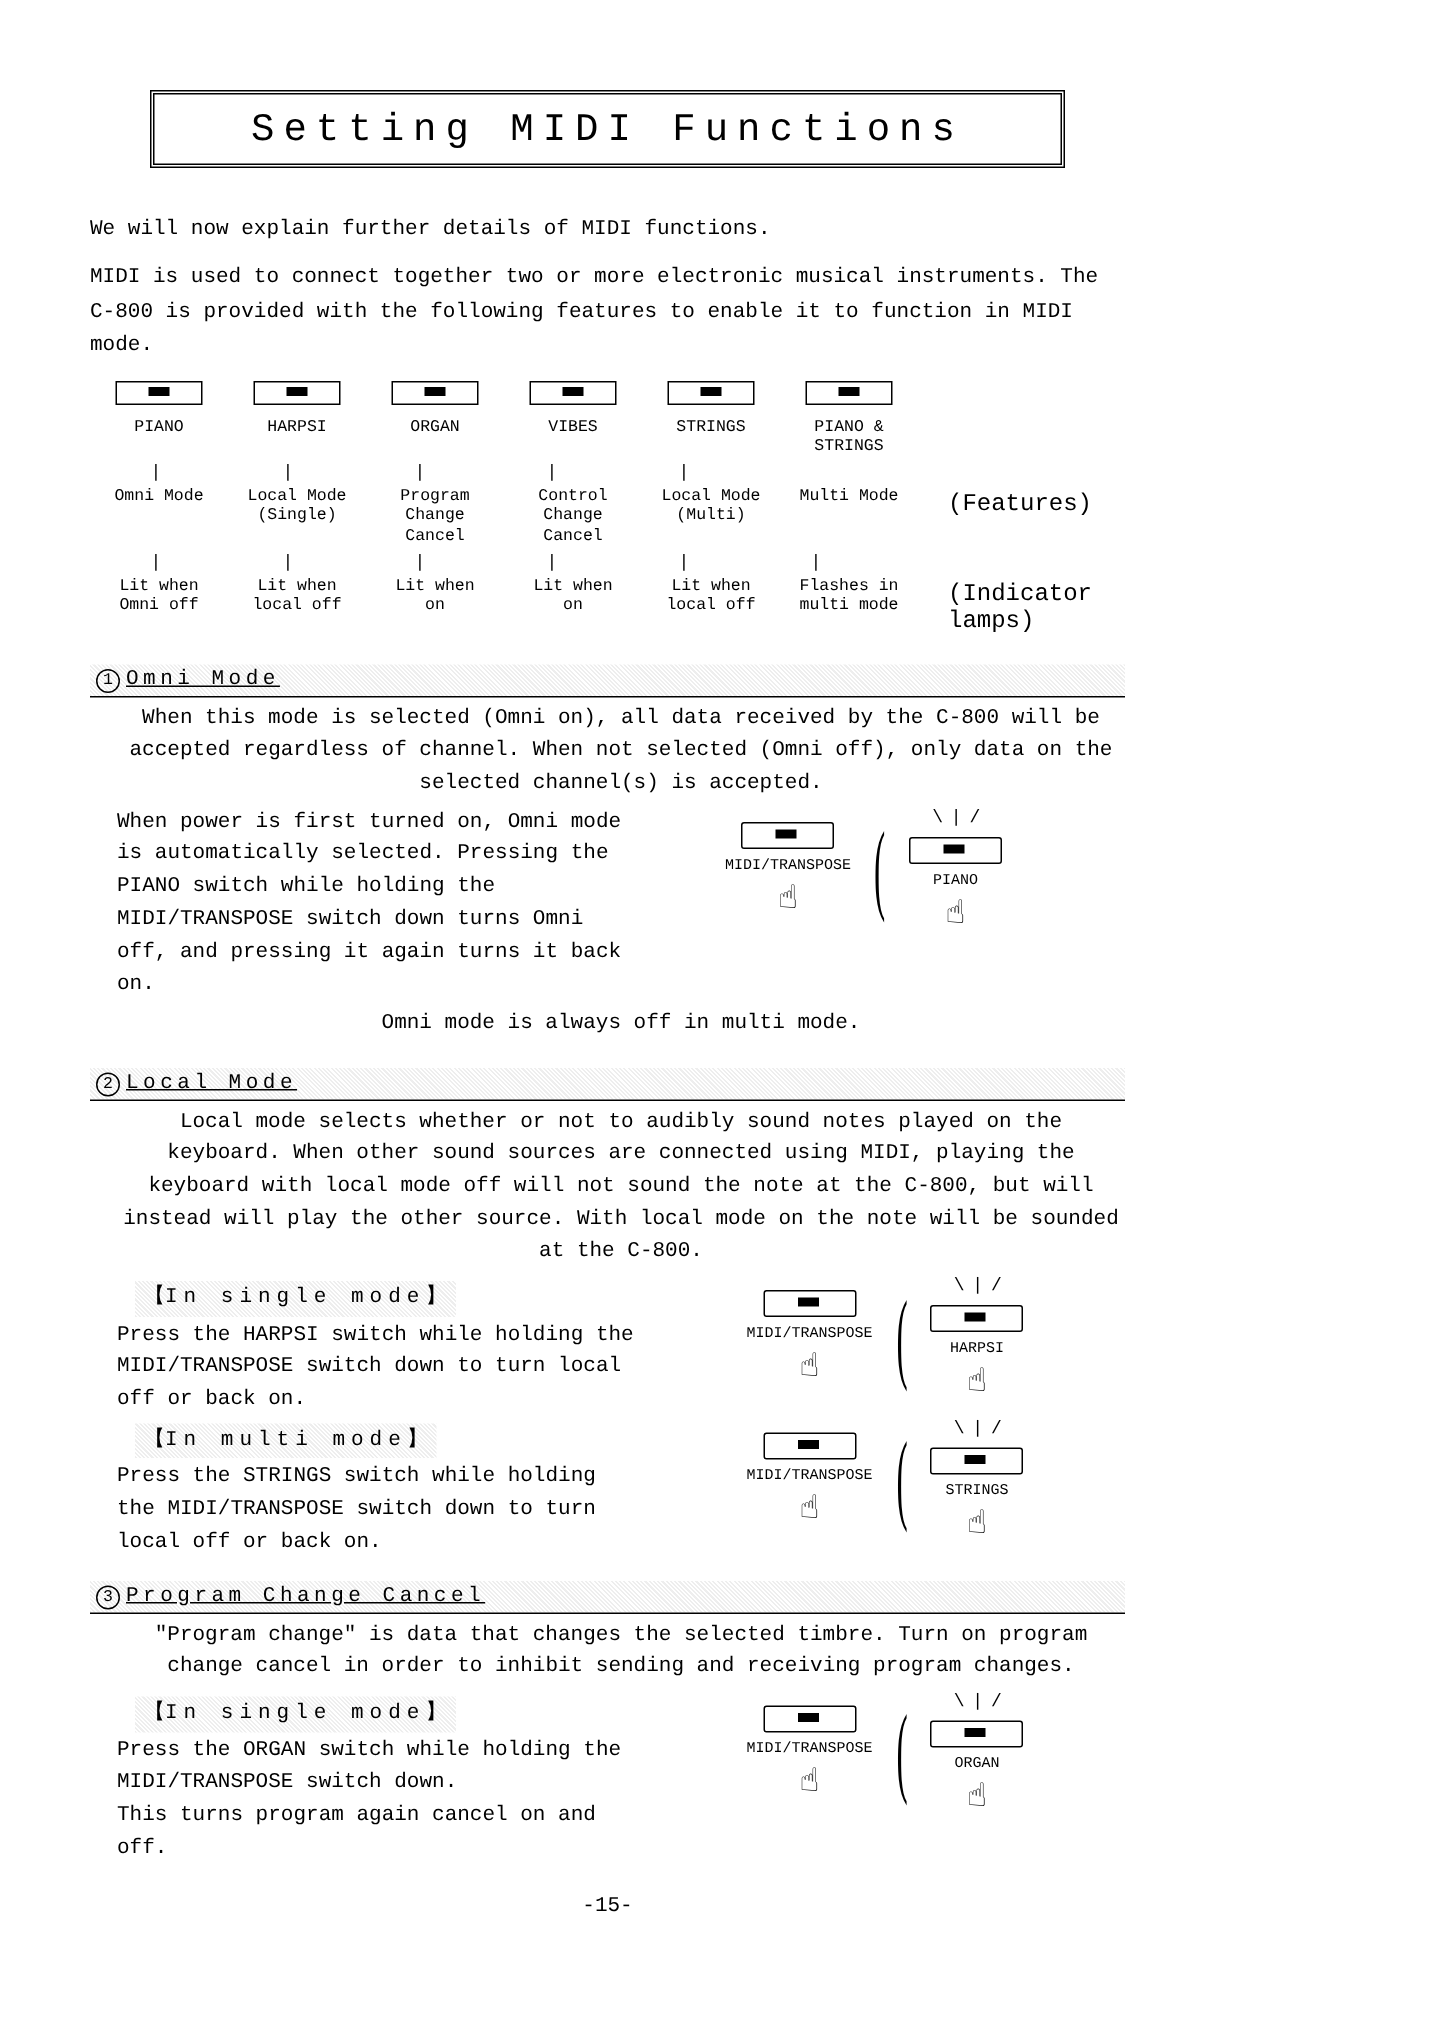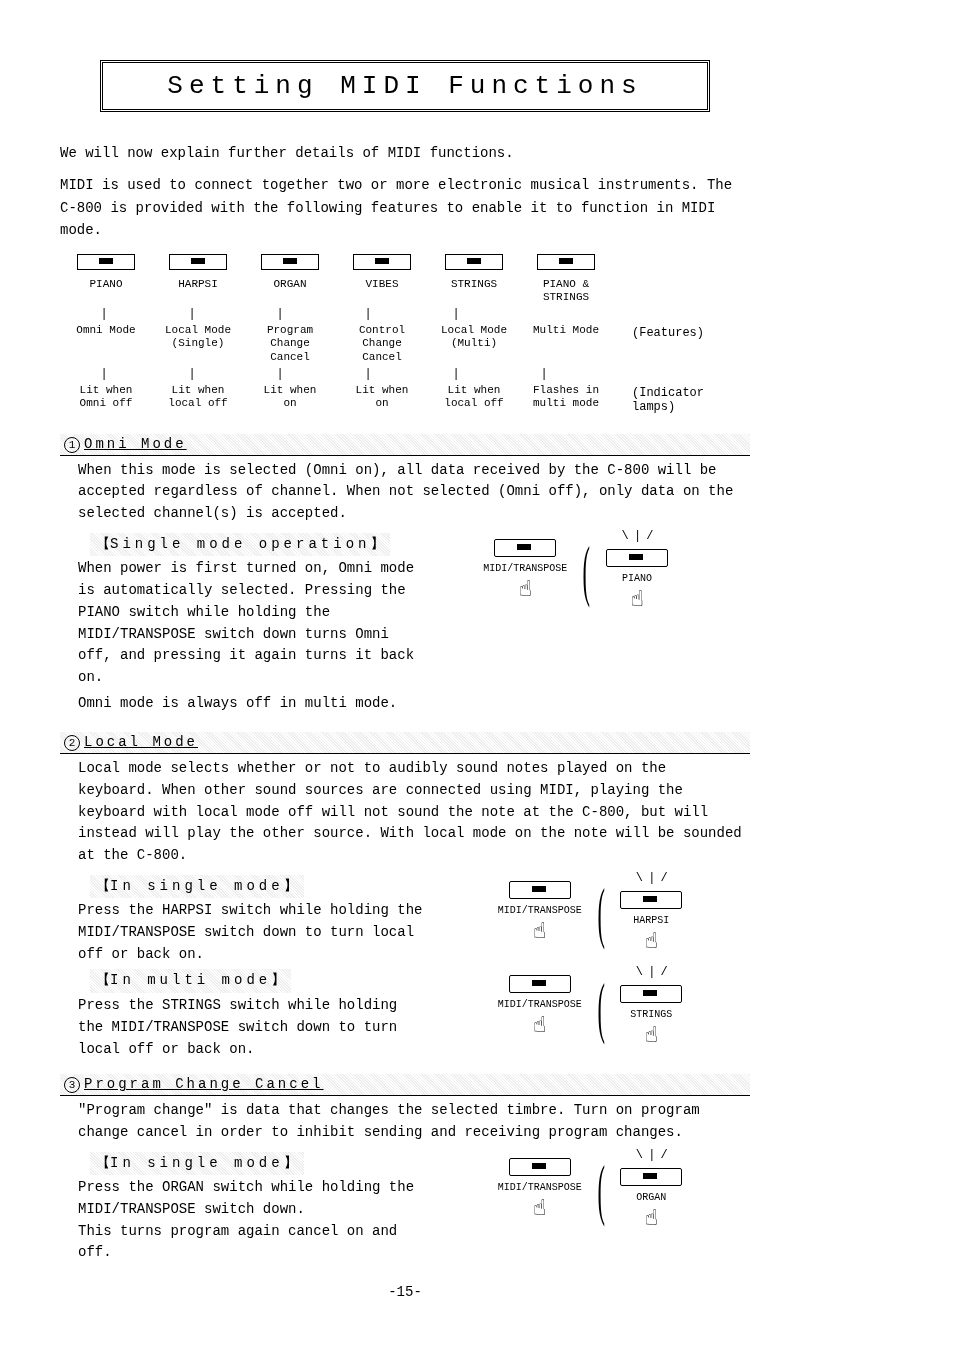--- a/index.html
+++ b/index.html
@@ -46,21 +46,21 @@
   }
   .ft-cell {
     width: 88px;
     text-align: center;
     font-size: 11px;
     line-height: 1.2;
     padding: 2px 2px;
   }
   .ft-side {
     width: 110px;
-    font-size: 12px;
+    font-size: 16px;
     padding-left: 20px;
     padding-top: 4px;
   }
   .led {
     display: inline-block;
     width: 14px;
     height: 6px;
     background: #000;
     margin: 0 auto 2px auto;
   }
@@ -85,20 +85,21 @@
     letter-spacing: 3px;
     font-size: 14px;
     text-decoration: underline;
   }
   .section-head .num {
     display:inline-block; border:1px solid #000; border-radius:50%; width:14px;height:14px;font-size:11px;text-align:center;line-height:14px;margin-right:4px;letter-spacing:0;
   }
   .body-text {
     padding: 4px 0 4px 18px;
     line-height: 1.55;
+    text-align: center;
   }
   .sub-head {
     background: repeating-linear-gradient(45deg,#eee,#eee 1px,#fff 1px,#fff 2px);
     display: inline-block;
     padding: 1px 6px;
     letter-spacing: 4px;
     margin: 4px 0 2px 12px;
     font-size: 14px;
   }
   .sub-head::before { content:"【"; letter-spacing:0;}
@@ -244,21 +245,20 @@
   </div>
 
   
   <div class="section-head">
     <span class="num">1</span><span>Omni Mode</span>
   </div>
   <div class="body-text">When this mode is selected (Omni on), all data received by the C-800 will be accepted regardless of channel. When not selected (Omni off), only data on the selected channel(s) is accepted.</div>
 
   <div class="two-col">
     <div class="left">
-      <div class="sub-head">Single mode operation</div>
       <div>When power is first turned on, Omni mode is automatically selected. Pressing the PIANO switch while holding the MIDI/TRANSPOSE switch down turns Omni off, and pressing it again turns it back on.</div>
     </div>
     <div class="right">
       <div class="switch-block">
         <div class="sw-box">
             <span class="led"></span>
           </div>
         <div>MIDI/TRANSPOSE</div>
         <div class="hand">☝</div>
       </div>

